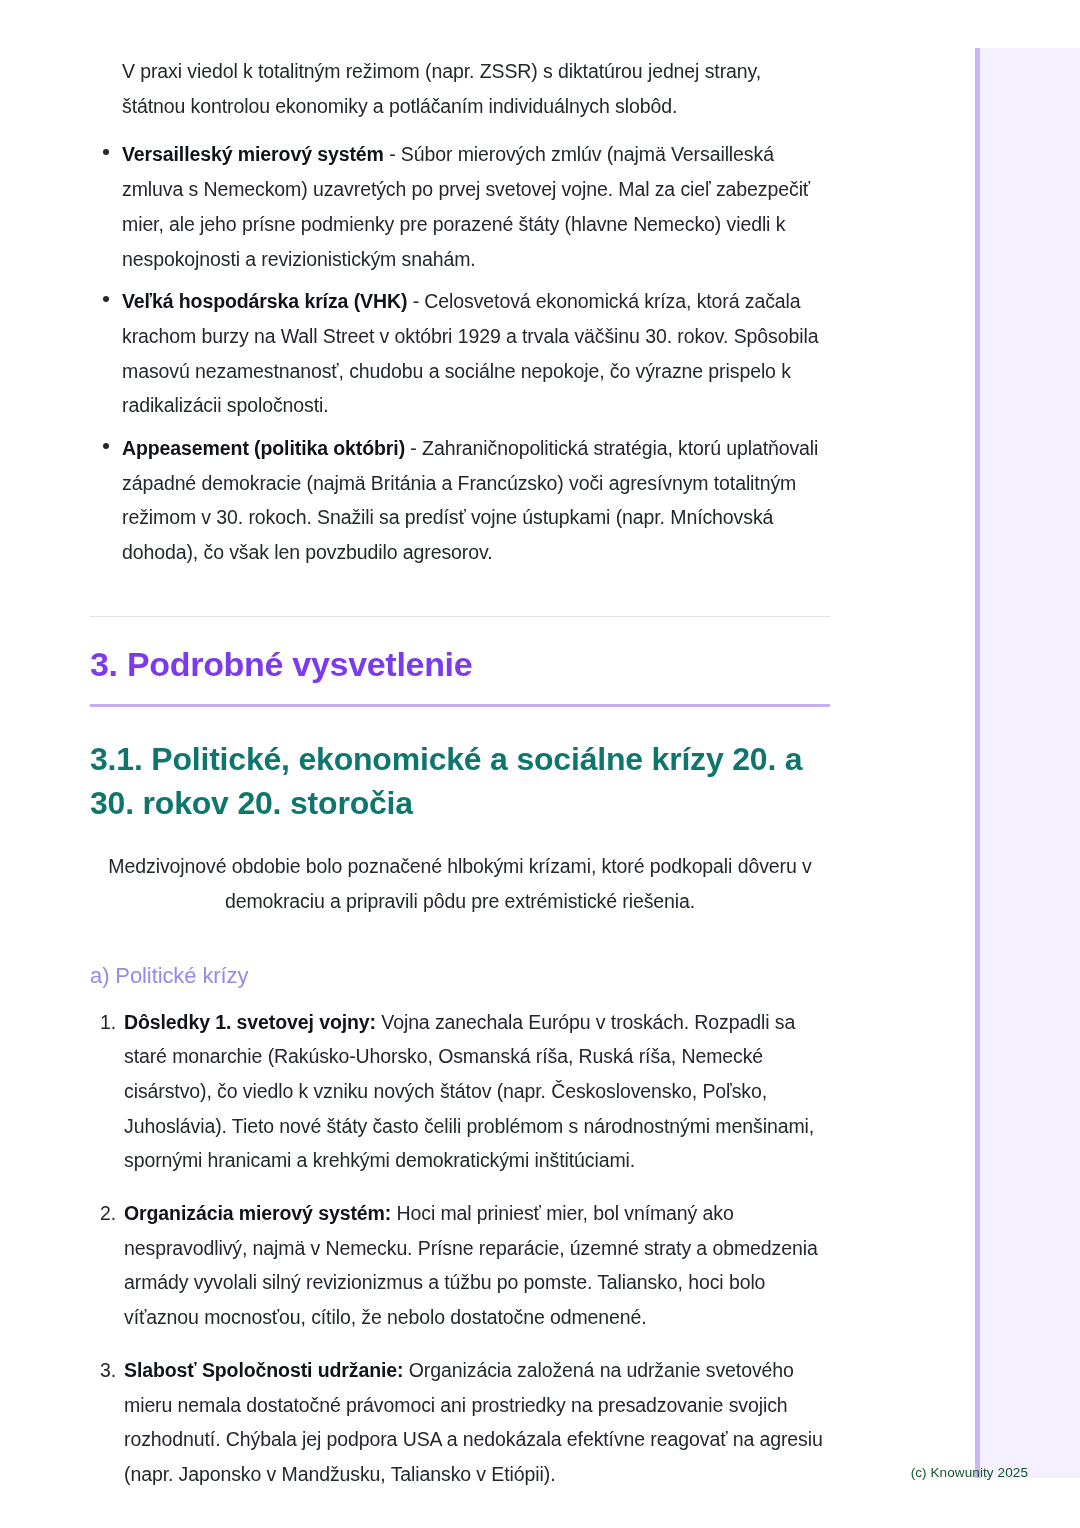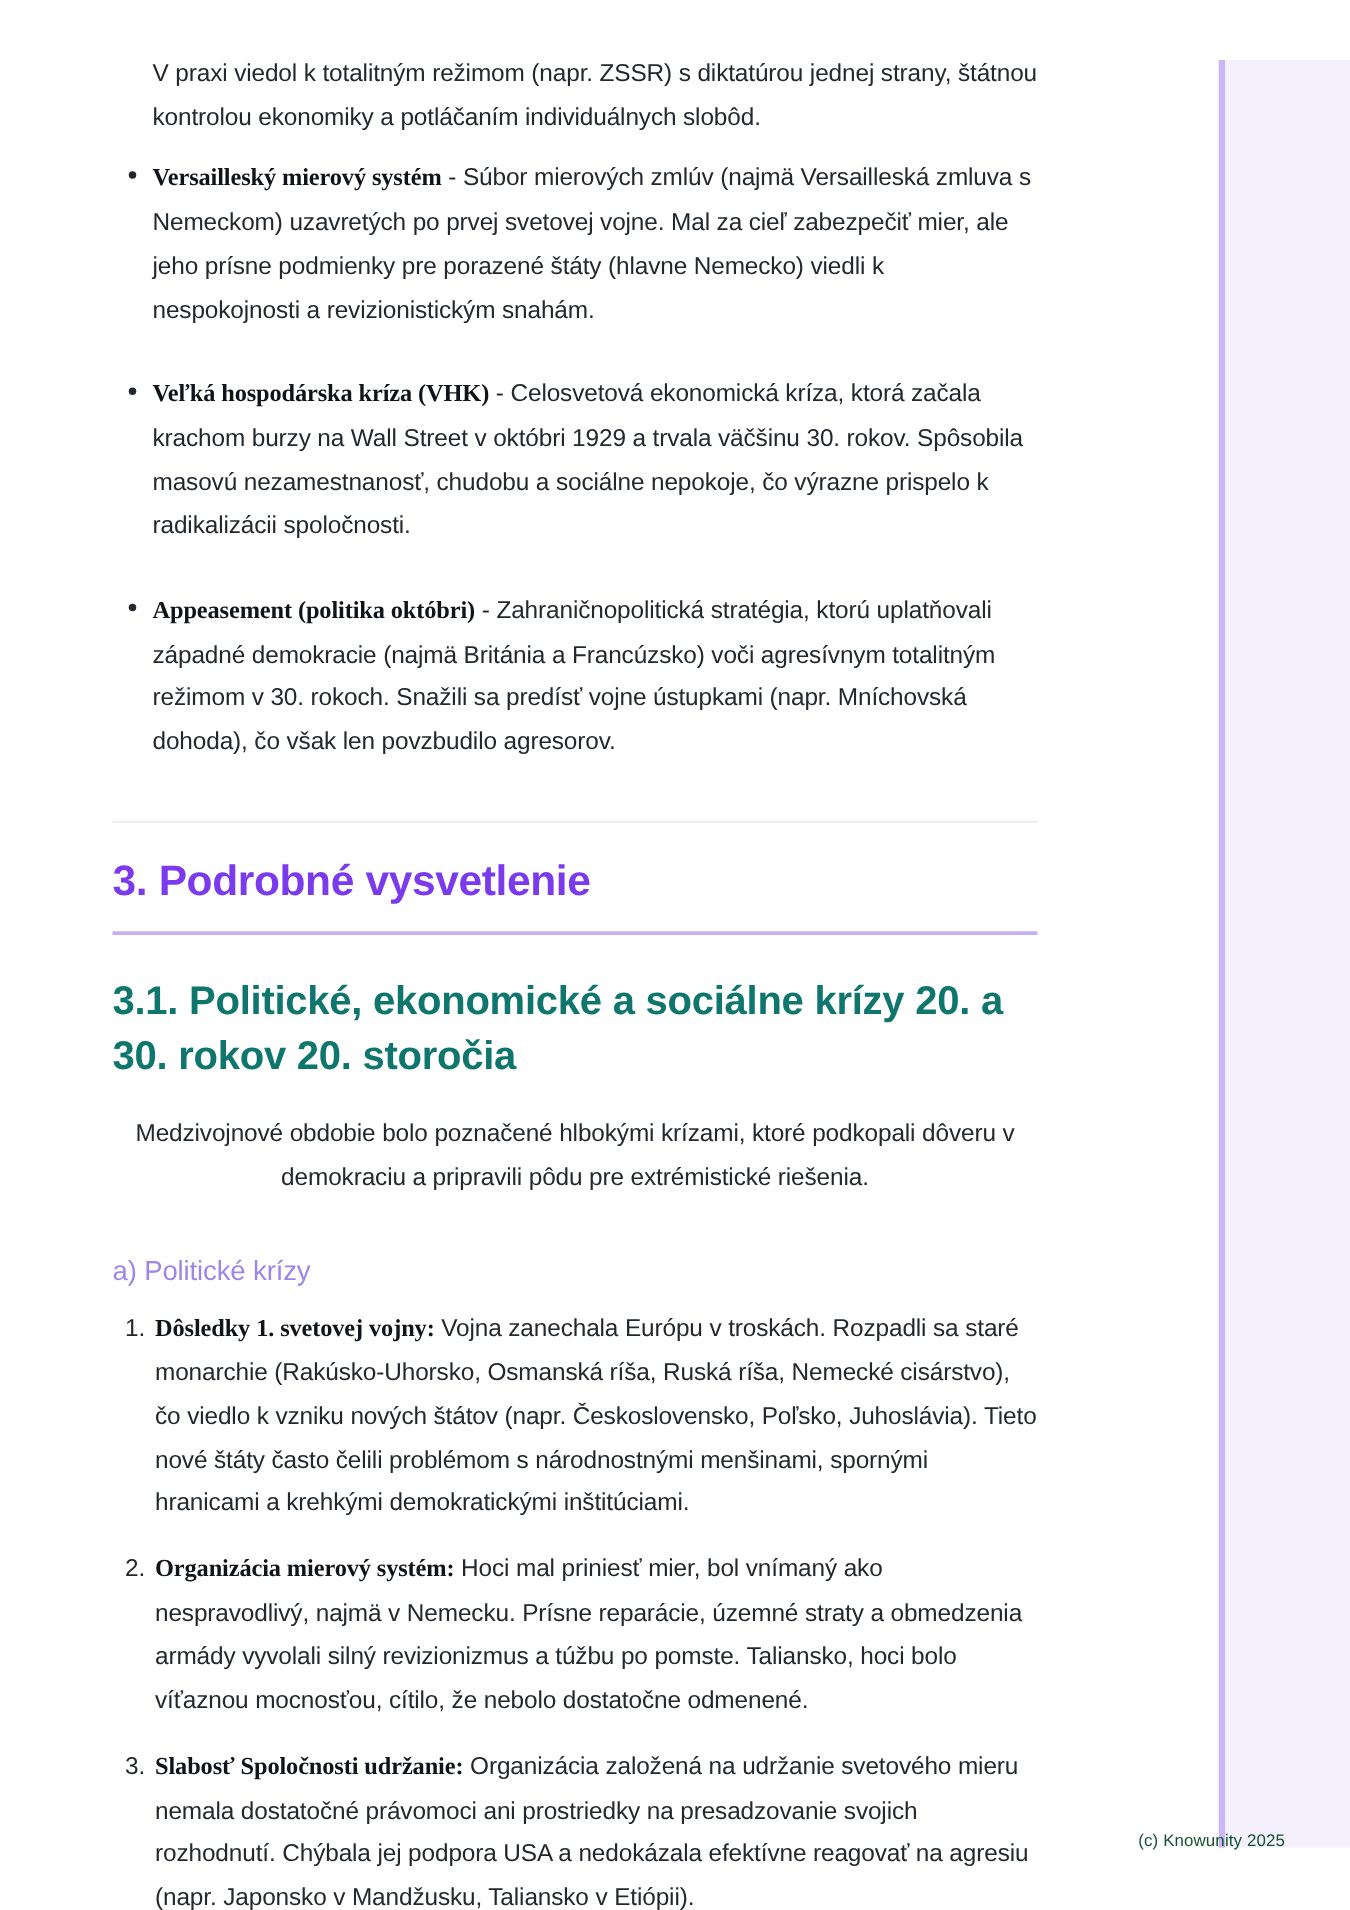--- a/index.html
+++ b/index.html
@@ -27,34 +27,34 @@
     left:0; top:0;
     width:1080px; height:1528px;
     box-sizing:border-box;
     padding:42px 250px 0 90px;
   }
 
   .para{
     font-size:19.5px;
     line-height:1.78;
     color:#24282e;
-    margin:0;
+    margin:12px;
     letter-spacing:-0.1px;
   }
   .para.indented{ margin-left:32px; }
 
   ul.bullets{
     list-style:none;
     margin:14px 0 0 0;
     padding:0;
   }
   ul.bullets > li{
     position:relative;
     padding-left:32px;
-    margin-top:33px;
+    margin-top:8px;
     font-size:19.5px;
     line-height:1.78;
     color:#24282e;
     letter-spacing:-0.1px;
   }
   ul.bullets > li:first-child{ margin-top:0; }
   ul.bullets > li .bullet-dot{
     position:absolute;
     left:13px; top:12px;
     width:6px; height:6px;
@@ -78,21 +78,21 @@
     letter-spacing:-0.1px;
   }
   ol.numbers > li:first-child{ margin-top:0; }
   ol.numbers > li .num{
     position:absolute;
     left:10px; top:0;
     font-size:19.5px;
     color:#24282e;
   }
 
-  .lead{ font-weight:bold; color:#10131a;font-family:Liberation Serif, serif; }
+  .lead{ font-weight:bold; color:#10131a; }
 
   hr.rule{
     border:none;
     border-top:1.5px solid #e3e3e6;
     margin:46px 0 0 0;
   }
 
   h2.section-title{
     font-size:34px;
     font-weight:bold;

